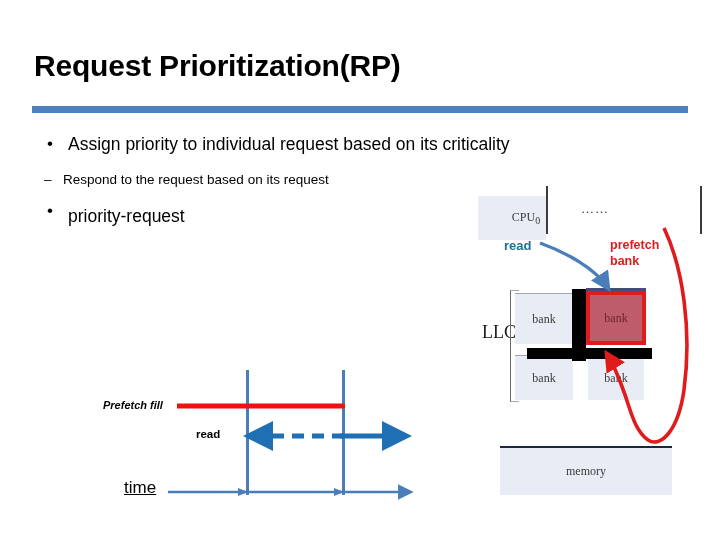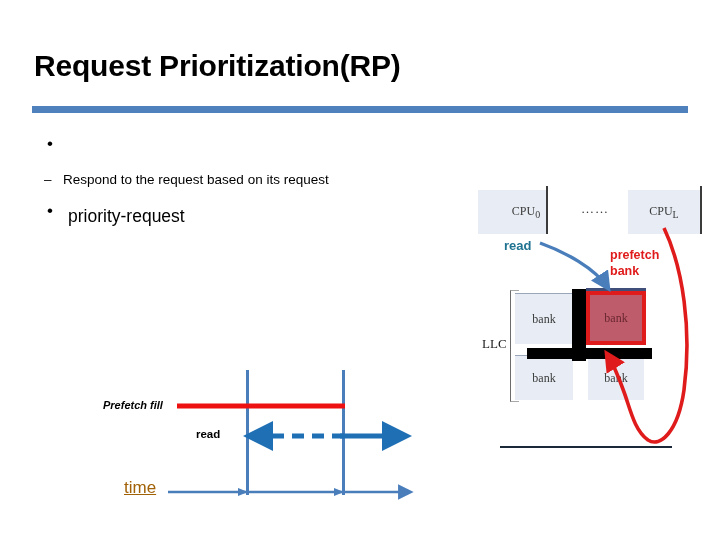--- a/index.html
+++ b/index.html
@@ -49,35 +49,35 @@
   
   .hwbox{
     position:absolute;
     background:#E8EDF5;
     box-sizing:border-box;
     color:#3a3a3a;
     font-family:"Liberation Serif", serif;
     display:flex;align-items:center;justify-content:center;
     font-size:12px;
   }
-  #cpu0{left:478px;top:190px;width:68px;height:44px;padding-left:28px;}
+  #cpu0{left:478px;top:196px;width:68px;height:44px;padding-left:28px;}
   #cpuL{left:628px;top:190px;width:72px;height:44px;}
   #cpu0-edge{position:absolute;left:546px;top:186px;width:1.6px;height:48px;background:#3b3b3b;}
   #cpuL-edge{position:absolute;left:700px;top:186px;width:1.6px;height:48px;background:#3b3b3b;}
   #cpu-dots{
     position:absolute;left:564px;top:198px;width:62px;height:22px;
     display:flex;align-items:center;justify-content:center;
     font-size:13px;color:#3a3a3a;font-family:"Liberation Serif",serif;
     letter-spacing:1px;
   }
 
   
   #llc-label{
-    position:absolute;left:482px;top:336px;
-    font-size:13px;color:#1a1a1a;font-family:"Liberation Serif",serif;
+    position:absolute;left:482px;top:322px;
+    font-size:18px;color:#1a1a1a;font-family:"Liberation Serif",serif;
   }
   #llc-bracket{
     position:absolute;left:510px;top:290px;width:8px;height:110px;
     border-left:1.4px solid #6b6b6b;
     border-top:1.4px solid #a9a9a9;
     border-bottom:1.4px solid #a9a9a9;
   }
   #bank-tl{left:515px;top:294px;width:58px;height:50px;}
   #bank-bl{left:515px;top:356px;width:58px;height:44px;}
   #bank-br{left:588px;top:356px;width:56px;height:44px;}
@@ -104,75 +104,73 @@
   
   #memory{left:500px;top:448px;width:172px;height:47px;font-size:12px;}
   #memory-rule{position:absolute;left:500px;top:446px;width:172px;height:2px;background:#1b2838;}
 
   
   #read-lbl{
     position:absolute;left:504px;top:238px;
     font-size:13px;font-weight:bold;color:#1F7391;
   }
   #prefetch-lbl{
-    position:absolute;left:610px;top:248px;
+    position:absolute;left:610px;top:238px;
     font-size:12.5px;font-weight:bold;color:#E01B1B;line-height:1.25;
   }
 
   
   #tl-prefetch-lbl{
     position:absolute;left:103px;top:399px;
     font-size:11px;font-weight:bold;color:#000;font-style:italic;
   }
   #tl-read-lbl{
     position:absolute;left:196px;top:428px;
     font-size:11.5px;font-weight:bold;color:#000;
   }
   #tl-time-lbl{
     position:absolute;left:124px;top:478px;
-    font-size:17px;color:#a16207;text-decoration:underline;
+    font-size:17px;color:#000000;text-decoration:underline;
   }
   .tl-vline{position:absolute;width:3px;background:#4A7EBB;}
   #tl-v1{left:246px;top:370px;height:125px;}
   #tl-v2{left:342px;top:370px;height:125px;}
 
   svg#overlay{position:absolute;left:0;top:0;width:720px;height:540px;pointer-events:none;}
 </style>
 </head>
 <body>
 
 <div id="slide">
 
   <div id="title">Request Prioritization(RP)</div>
   <div id="title-rule"></div>
 
   <div id="b1" class="bullet-l1">
     <span class="dot">•</span>
+    <span>Assign priority to individual request based on its criticality</span>
   </div>
 
   <div id="b2" class="bullet-l2">
     <span class="dash">–</span>
     <span>Respond to the request based on its request</span>
   </div>
 
   <div id="b3" class="bullet-l1">
     <span class="dot">•</span>
     <span class="line2">priority-request</span>
   </div>
 
   <div id="cpu0" class="hwbox">
     <span><span>CPU</span><sub>0</sub></span>
   </div>
   <div id="cpu0-edge"></div>
 
   <div id="cpu-dots">……</div>
 
-  <div id="cpuL" class="hwbox">
-    <span><span>CPU</span><sub>L</sub></span>
-  </div>
   <div id="cpuL-edge"></div>
 
   <div id="read-lbl">read</div>
   <div id="prefetch-lbl">
     <div>prefetch</div>
     <div>bank</div>
   </div>
 
   <div id="llc-label">LLC</div>
   <div id="llc-bracket"></div>
@@ -187,20 +185,21 @@
   <div id="bank-br" class="hwbox">bank</div>
 
   <div id="bus-v"></div>
   <div id="bus-h"></div>
   <div id="bus-h2"></div>
 
   <div id="bank-hot-cap"></div>
   <div id="bank-hot">bank</div>
 
   <div id="memory-rule"></div>
+  <div id="memory" class="hwbox">memory</div>
 
   <div id="tl-prefetch-lbl">Prefetch fill</div>
   <div id="tl-read-lbl">read</div>
   <div id="tl-time-lbl">time</div>
   <div id="tl-v1" class="tl-vline"></div>
   <div id="tl-v2" class="tl-vline"></div>
 
   <svg id="overlay" viewBox="0 0 720 540">
     <defs>
       <marker id="ah-blue" markerWidth="6" markerHeight="6" refX="4.6" refY="3" orient="auto">

